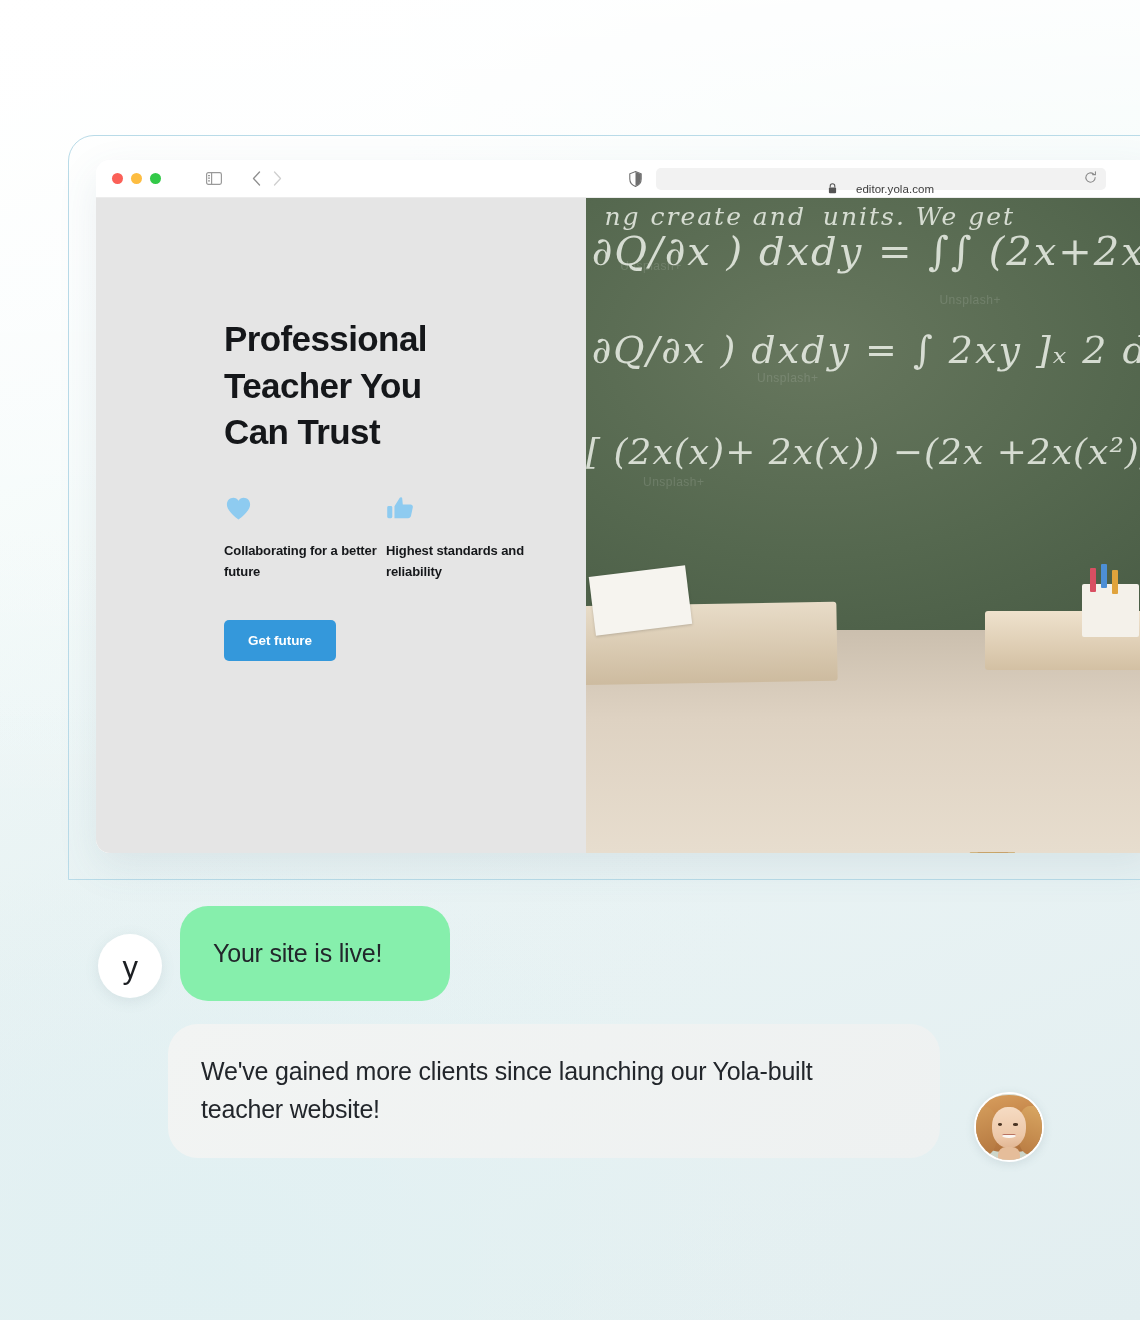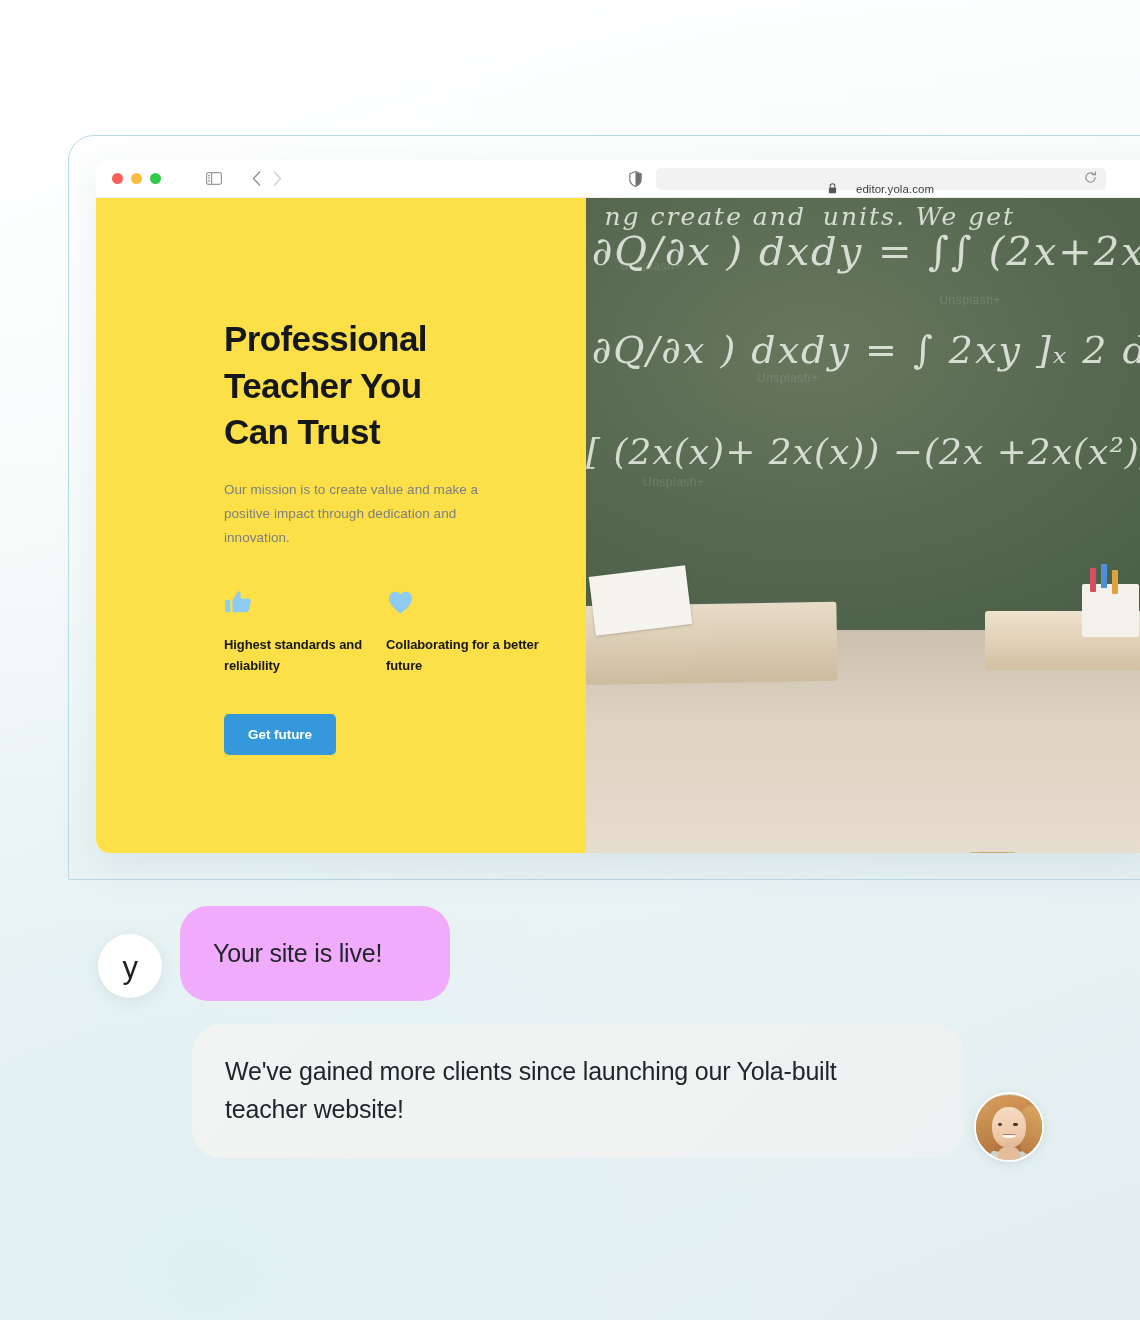--- a/index.html
+++ b/index.html
@@ -127,21 +127,21 @@
     position: relative;
     display: flex;
     height: 655px;
     background: #fff;
   }
 
   .hero-left {
     width: 490px;
     flex: 0 0 490px;
     padding: 118px 0 0 128px;
-    background: #fde047;
+    background: #e5e5e5;
   }
 
   .hero-title {
     font-size: 35px;
     line-height: 1.33;
     font-weight: 700;
     letter-spacing: -0.6px;
     color: #15171a;
     max-width: 260px;
   }
@@ -403,38 +403,38 @@
     font-weight: 500;
     color: #1c1f23;
     line-height: 1;
     letter-spacing: -0.5px;
     transform: translateY(1px);
     font-family: "Liberation Sans", sans-serif;
   }
 
   .bubble {
     position: absolute;
-    background: #f0abfc;
+    background: #86efac;
     border-radius: 30px;
     color: #22262b;
     font-size: 25px;
     letter-spacing: -0.2px;
   }
 
   .bubble-live {
     left: 180px; top: 906px;
     width: 270px; height: 95px;
     display: flex;
     align-items: center;
     padding-left: 33px;
     border-radius: 28px 28px 28px 28px;
   }
 
   .bubble-testimonial {
-    left: 192px; top: 1024px;
+    left: 168px; top: 1024px;
     width: 772px;
     padding: 28px 40px 30px 33px;
     line-height: 1.52;
     border-radius: 30px;
     background: linear-gradient(135deg, #f2f4f3 0%, #eef1f1 100%);
   }
 
   .client-avatar {
     position: absolute;
     left: 974px; top: 1092px;
@@ -559,41 +559,40 @@
         </svg>
       </div>
     </div>
     <div class="chrome-right-pad"></div>
   </div>
 
   <div class="site-canvas">
 
     <div class="hero-left">
       <h1 class="hero-title">Professional Teacher You Can Trust</h1>
-      <p class="hero-sub">Our mission is to create value and make a positive impact through dedication and innovation.</p>
 
       <div class="features">
+
+        <div class="feature">
+          <span class="feature-icon">
+            <svg width="29" height="29" viewBox="0 0 24 24" fill="#8ecbf0">
+              <path d="M12 21 C12 21 2.4 14.8 2.4 8.6 C2.4 5.5 4.8 3.2 7.7 3.2 C9.6 3.2 11.1 4.2 12 5.6 C12.9 4.2 14.4 3.2 16.3 3.2 C19.2 3.2 21.6 5.5 21.6 8.6 C21.6 14.8 12 21 12 21 Z"></path>
+            </svg>
+          </span>
+          <div class="feature-label">Collaborating for a better future</div>
+        </div>
 
         <div class="feature">
           <span class="feature-icon">
             <svg width="29" height="29" viewBox="0 0 24 24" fill="#8ecbf0">
               <rect x="1" y="10" width="4.2" height="10" rx="1.2"></rect>
               <path d="M7 10.2 L11.4 3.1 C11.9 2.3 13.2 2.5 13.4 3.5 L13.9 8.6 H20.3 C21.6 8.6 22.5 9.8 22.2 11 L20.7 17.9 C20.5 19.1 19.5 20 18.3 20 H7 Z"></path>
             </svg>
           </span>
           <div class="feature-label">Highest standards and reliability</div>
-        </div>
-
-        <div class="feature">
-          <span class="feature-icon">
-            <svg width="29" height="29" viewBox="0 0 24 24" fill="#8ecbf0">
-              <path d="M12 21 C12 21 2.4 14.8 2.4 8.6 C2.4 5.5 4.8 3.2 7.7 3.2 C9.6 3.2 11.1 4.2 12 5.6 C12.9 4.2 14.4 3.2 16.3 3.2 C19.2 3.2 21.6 5.5 21.6 8.6 C21.6 14.8 12 21 12 21 Z"></path>
-            </svg>
-          </span>
-          <div class="feature-label">Collaborating for a better future</div>
         </div>
 
       </div>
 
       <button class="cta-button">Get future</button>
     </div>
 
     <div class="hero-photo">
       <div class="chalkboard">
         <div class="chalk c1"> ng create  and  units. We get</div>

